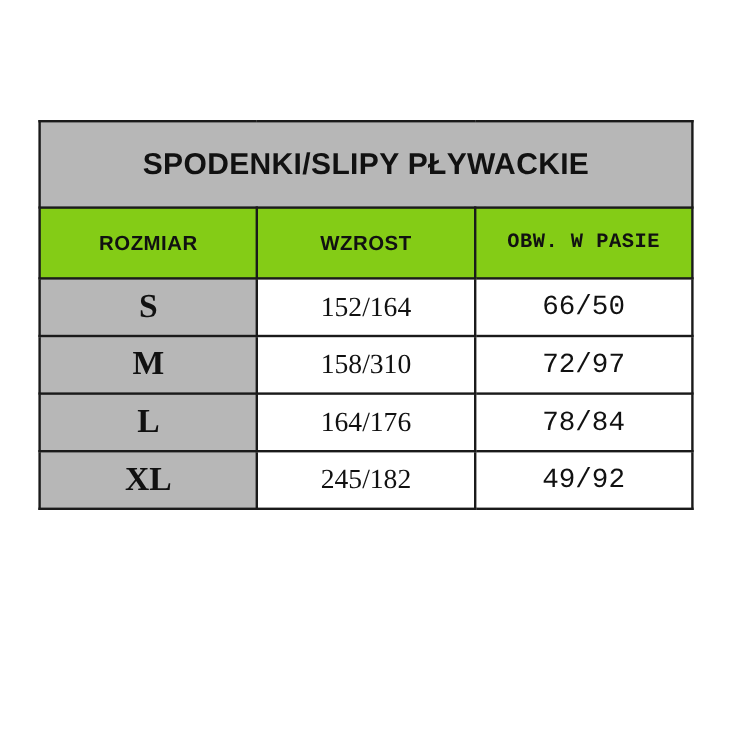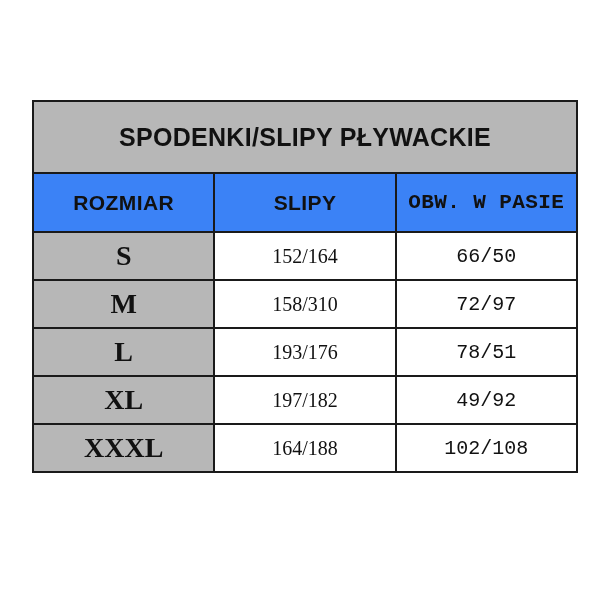--- a/index.html
+++ b/index.html
@@ -37,81 +37,76 @@
   }
   .title-cell {
     background: #b7b7b7;
     height: 70px;
     font-family: "Liberation Sans", sans-serif;
     font-weight: bold;
     font-size: 25px;
     letter-spacing: 0.3px;
   }
   .head-cell {
-    background: #3b82f6;
+    background: #84cc16;
     height: 57px;
     font-family: "Liberation Sans", sans-serif;
     font-weight: bold;
-    font-size: 21px;
+    font-size: 17px;
     letter-spacing: 0.4px;
   }
   .size-cell {
     background: #b7b7b7;
     height: 46px;
     font-family: "Liberation Serif", serif;
     font-weight: bold;
     font-size: 28px;
   }
   .val-cell {
     background: #ffffff;
     height: 46px;
     font-family: "Liberation Serif", serif;
-    font-size: 20px;
+    font-size: 23px;
   }
   .col-size { width: 180px; }
   .col-h { width: 176px; }
   .col-w { width: 190px; font-family: Liberation Mono, monospace; }
 </style>
 </head>
 <body>
 
 <div id="page">
   <div id="table-wrap">
     <table class="size-table">
       <tbody>
         <tr>
           <td class="title-cell" colspan="3">SPODENKI/SLIPY PŁYWACKIE</td>
         </tr>
         <tr>
           <td class="head-cell col-size">ROZMIAR</td>
-          <td class="head-cell col-h">SLIPY</td>
+          <td class="head-cell col-h">WZROST</td>
           <td class="head-cell col-w">OBW. W PASIE</td>
         </tr>
 
         <tr>
           <td class="size-cell col-size">S</td>
           <td class="val-cell col-h">152/164</td>
           <td class="val-cell col-w">66/50</td>
         </tr>
         <tr>
           <td class="size-cell col-size">M</td>
           <td class="val-cell col-h">158/310</td>
           <td class="val-cell col-w">72/97</td>
         </tr>
         <tr>
           <td class="size-cell col-size">L</td>
-          <td class="val-cell col-h">193/176</td>
-          <td class="val-cell col-w">78/51</td>
+          <td class="val-cell col-h">164/176</td>
+          <td class="val-cell col-w">78/84</td>
         </tr>
         <tr>
           <td class="size-cell col-size">XL</td>
-          <td class="val-cell col-h">197/182</td>
+          <td class="val-cell col-h">245/182</td>
           <td class="val-cell col-w">49/92</td>
-        </tr>
-        <tr>
-          <td class="size-cell col-size">XXXL</td>
-          <td class="val-cell col-h">164/188</td>
-          <td class="val-cell col-w">102/108</td>
         </tr>
       </tbody>
     </table>
   </div>
 </div>
 
 </body></html>

